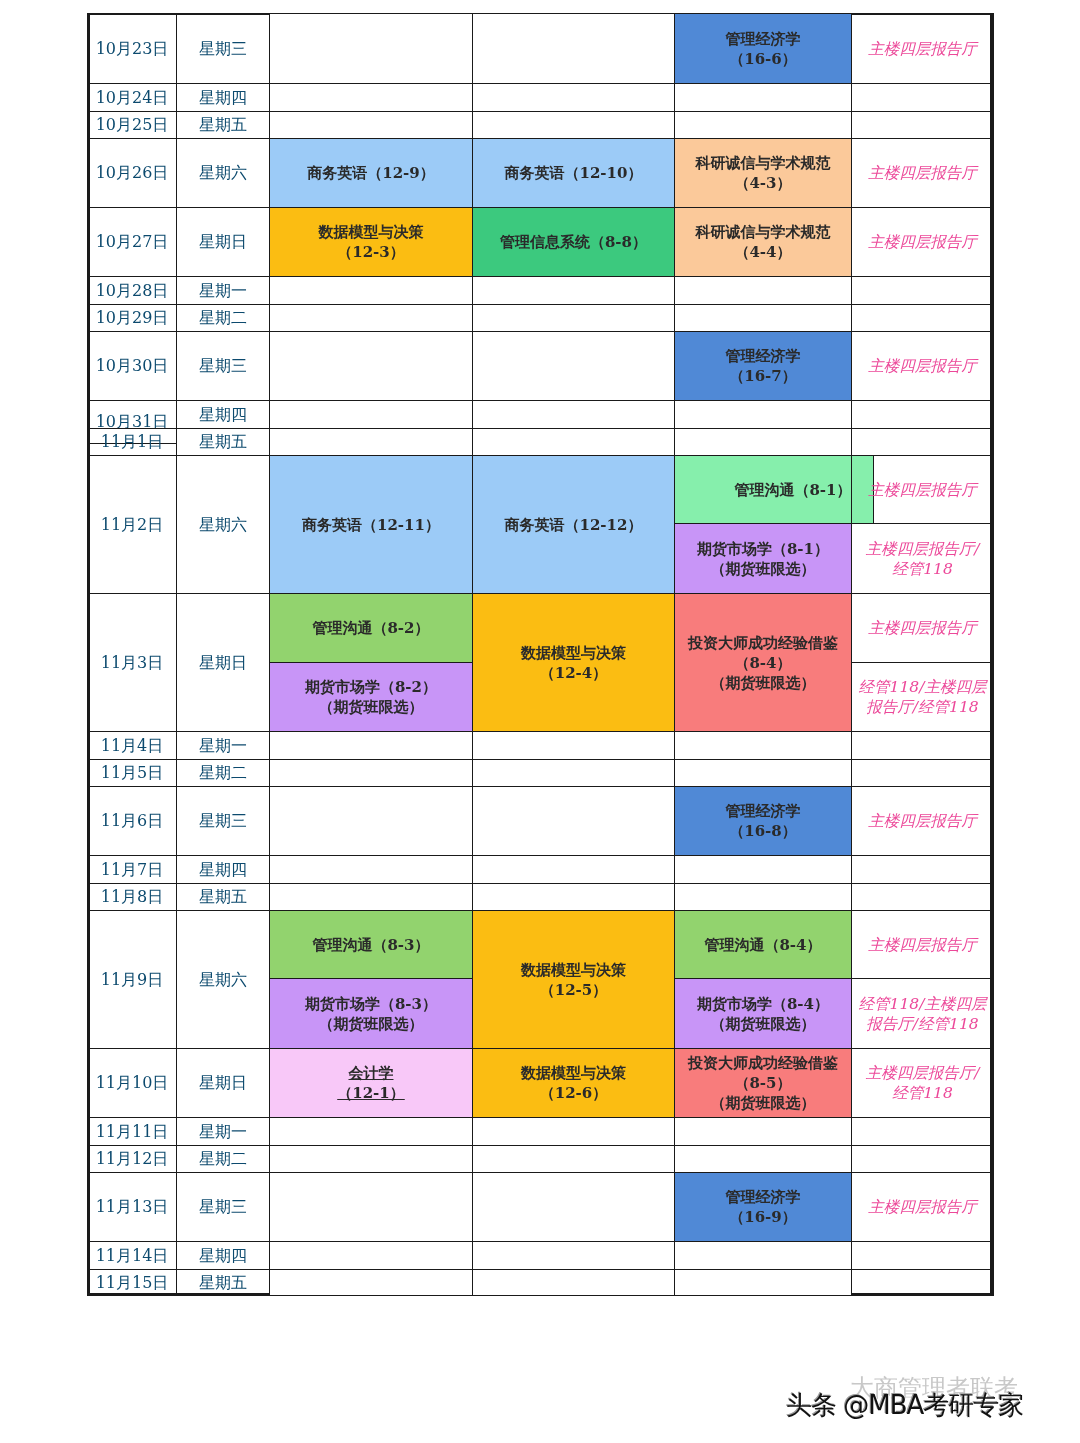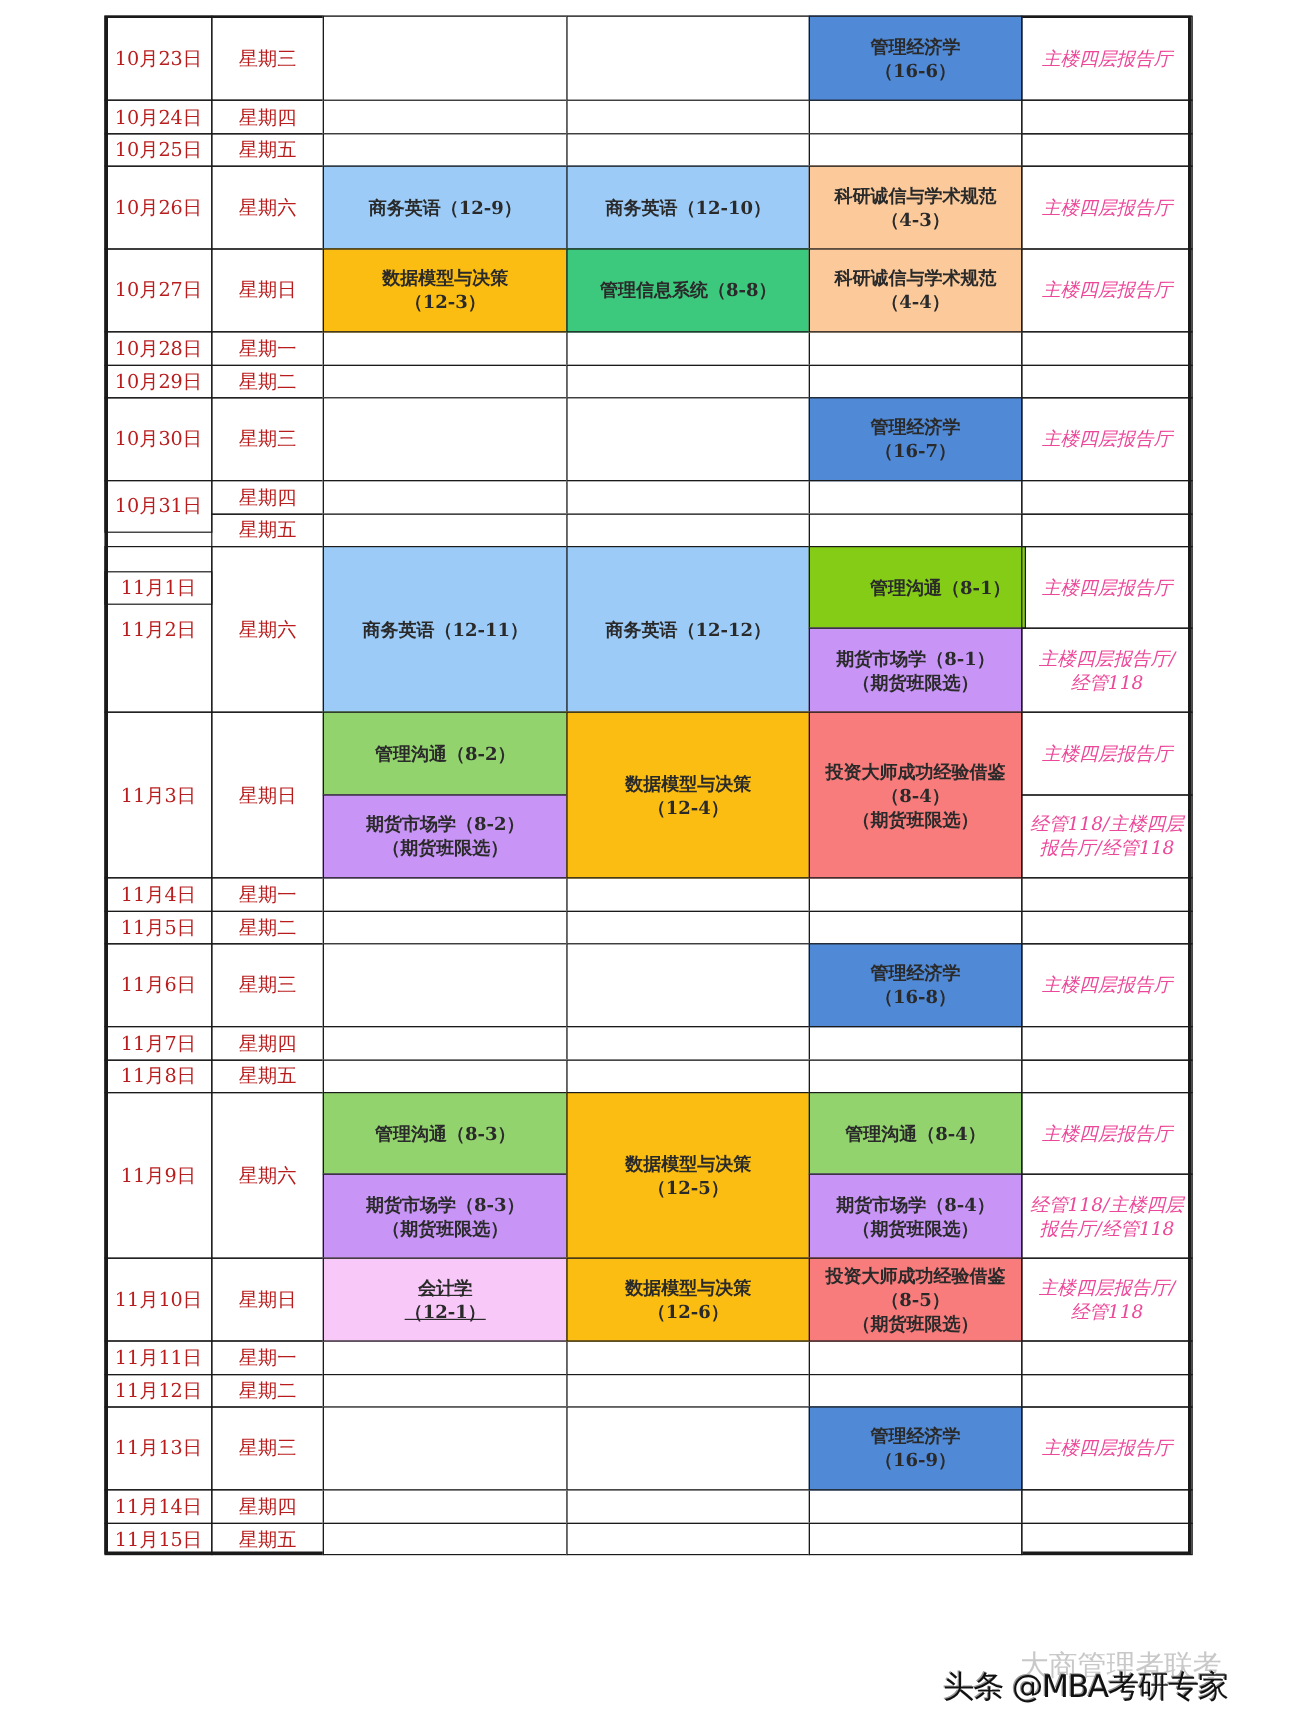--- a/index.html
+++ b/index.html
@@ -3,21 +3,21 @@
 <meta charset="utf-8">
 <style>
   html, body { margin:0; padding:0; background:#ffffff; }
   body { width:1080px; height:1443px; position:relative; overflow:hidden;
          font-family: "DejaVu Serif", "Liberation Serif", serif; color:#222; }
   .grid { position:absolute; left:87px; top:13px; width:906px; height:1282px;
           border:2px solid #1a1a1a; border-left-width:3px; border-right-width:3px; box-sizing:border-box; background:#fff; }
   .cell { position:absolute; box-sizing:border-box; border:1.5px solid #1a1a1a;
           display:flex; align-items:center; justify-content:center; text-align:center;
           font-size:15px; line-height:20px; white-space:pre-line; }
-  .date, .weekday { color:#b91c1c; font-size:16px; }
+  .date, .weekday { color:#0c4a6e; font-size:16px; }
   .course { font-weight:bold; color:#2a2a2a; font-size:15px; }
   .loc { font-size:15.5px; color:#ec4899;font-style:italic; }
   .watermark { position:absolute; left:786px; top:1388px; font-family:"DejaVu Sans", sans-serif;
                font-size:26px; color:#111; letter-spacing:-1px;
                text-shadow: 1px 1px 0 #fff, -1px -1px 0 #999; }
   .watermark-faint { position:absolute; left:850px; top:1372px; font-family:"DejaVu Sans", sans-serif;
                font-size:24px; color:#c8c8c8; }
 </style>
 </head>
 <body>
@@ -35,21 +35,21 @@
     <div class="cell date" style="left: 87px; top: 207px; width: 90px; height: 70px;">10月27日</div>
     <div class="cell weekday" style="left: 176px; top: 207px; width: 94px; height: 70px;">星期日</div>
     <div class="cell date" style="left: 87px; top: 276px; width: 90px; height: 29px;">10月28日</div>
     <div class="cell weekday" style="left: 176px; top: 276px; width: 94px; height: 29px;">星期一</div>
     <div class="cell date" style="left: 87px; top: 304px; width: 90px; height: 28px;">10月29日</div>
     <div class="cell weekday" style="left: 176px; top: 304px; width: 94px; height: 28px;">星期二</div>
     <div class="cell date" style="left: 87px; top: 331px; width: 90px; height: 70px;">10月30日</div>
     <div class="cell weekday" style="left: 176px; top: 331px; width: 94px; height: 70px;">星期三</div>
     <div class="cell date" style="left: 87px; top: 400px; width: 90px; height: 44px;">10月31日</div>
     <div class="cell weekday" style="left: 176px; top: 400px; width: 94px; height: 29px;">星期四</div>
-    <div class="cell date" style="left: 87px; top: 428px; width: 90px; height: 28px; margin-top: 48px;">11月1日</div>
+    <div class="cell date" style="left: 87px; top: 428px; width: 90px; height: 28px;">11月1日</div>
     <div class="cell weekday" style="left: 176px; top: 428px; width: 94px; height: 28px;">星期五</div>
     <div class="cell date" style="left: 87px; top: 455px; width: 90px; height: 139px;">11月2日</div>
     <div class="cell weekday" style="left: 176px; top: 455px; width: 94px; height: 139px;">星期六</div>
     <div class="cell date" style="left: 87px; top: 593px; width: 90px; height: 139px;">11月3日</div>
     <div class="cell weekday" style="left: 176px; top: 593px; width: 94px; height: 139px;">星期日</div>
     <div class="cell date" style="left: 87px; top: 731px; width: 90px; height: 29px;">11月4日</div>
     <div class="cell weekday" style="left: 176px; top: 731px; width: 94px; height: 29px;">星期一</div>
     <div class="cell date" style="left: 87px; top: 759px; width: 90px; height: 28px;">11月5日</div>
     <div class="cell weekday" style="left: 176px; top: 759px; width: 94px; height: 28px;">星期二</div>
     <div class="cell date" style="left: 87px; top: 786px; width: 90px; height: 70px;">11月6日</div>
@@ -144,21 +144,21 @@
     <div class="cell course" style="left: 674px; top: 207px; width: 178px; height: 70px; background: rgb(251, 201, 154);">科研诚信与学术规范
 （4-4）</div>
     <div class="cell loc" style="left: 851px; top: 207px; width: 143px; height: 70px;">主楼四层报告厅</div>
     <div class="cell course" style="left: 269px; top: 331px; width: 204px; height: 70px; background: rgb(255, 255, 255);"></div>
     <div class="cell course" style="left: 472px; top: 331px; width: 203px; height: 70px; background: rgb(255, 255, 255);"></div>
     <div class="cell course" style="left: 674px; top: 331px; width: 178px; height: 70px; background: rgb(80, 137, 214);">管理经济学
 （16-7）</div>
     <div class="cell loc" style="left: 851px; top: 331px; width: 143px; height: 70px;">主楼四层报告厅</div>
     <div class="cell course" style="left: 269px; top: 455px; width: 204px; height: 139px; background: rgb(156, 203, 247);">商务英语（12-11）</div>
     <div class="cell course" style="left: 472px; top: 455px; width: 203px; height: 139px; background: rgb(156, 203, 247);">商务英语（12-12）</div>
-    <div class="cell course" style="left: 674px; top: 455px; width: 181px; height: 69px; background: #84cc16; padding-left: 38px;">管理沟通（8-1）</div>
+    <div class="cell course" style="left: 674px; top: 455px; width: 200px; height: 69px; background: #86efac; padding-left: 38px;">管理沟通（8-1）</div>
     <div class="cell course" style="left: 674px; top: 523px; width: 178px; height: 71px; background: rgb(200, 149, 247);">期货市场学（8-1）
 （期货班限选）</div>
     <div class="cell loc" style="left: 851px; top: 455px; width: 143px; height: 69px;">主楼四层报告厅</div>
     <div class="cell loc" style="left: 851px; top: 523px; width: 143px; height: 71px;">主楼四层报告厅/
 经管118</div>
     <div class="cell course" style="left: 269px; top: 593px; width: 204px; height: 70px; background: rgb(146, 211, 110);">管理沟通（8-2）</div>
     <div class="cell course" style="left: 269px; top: 662px; width: 204px; height: 70px; background: rgb(200, 149, 247);">期货市场学（8-2）
 （期货班限选）</div>
     <div class="cell course" style="left: 472px; top: 593px; width: 203px; height: 139px; background: rgb(251, 189, 18);">数据模型与决策
 （12-4）</div>

